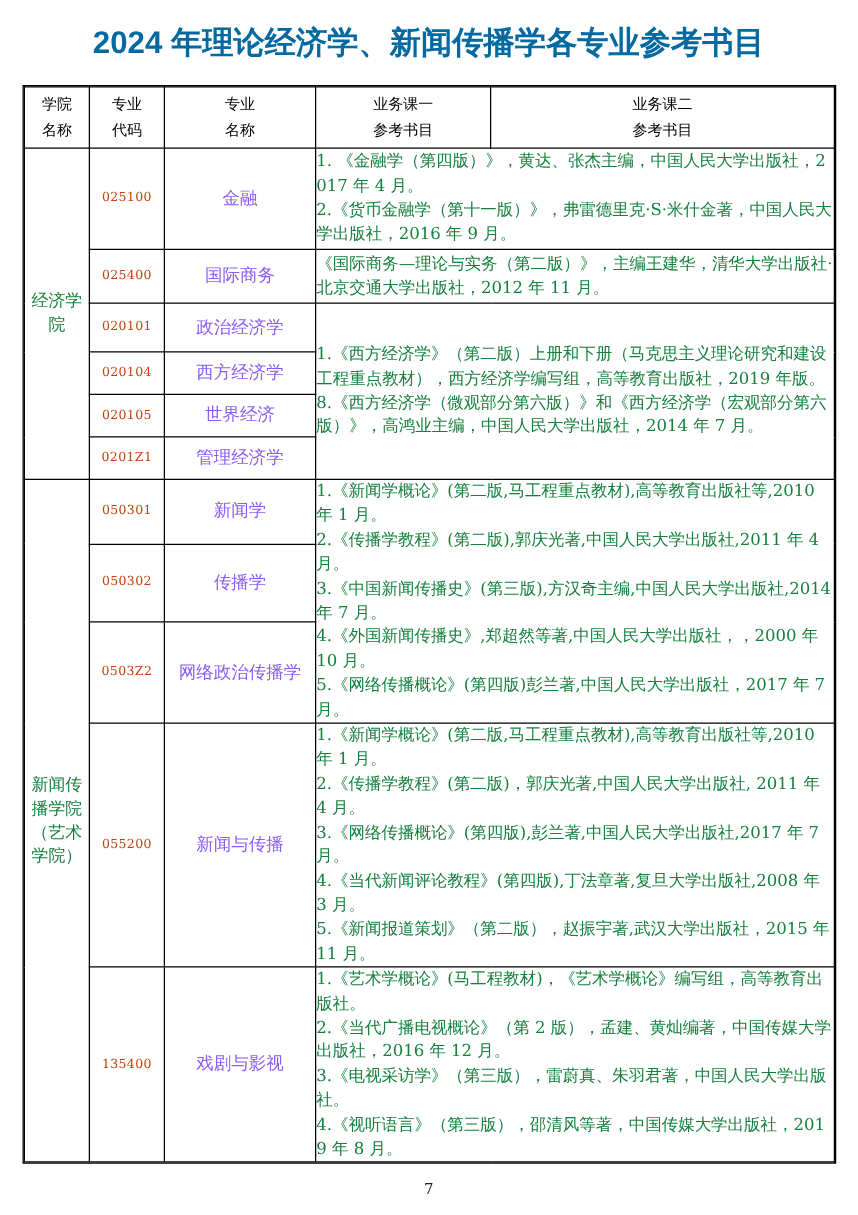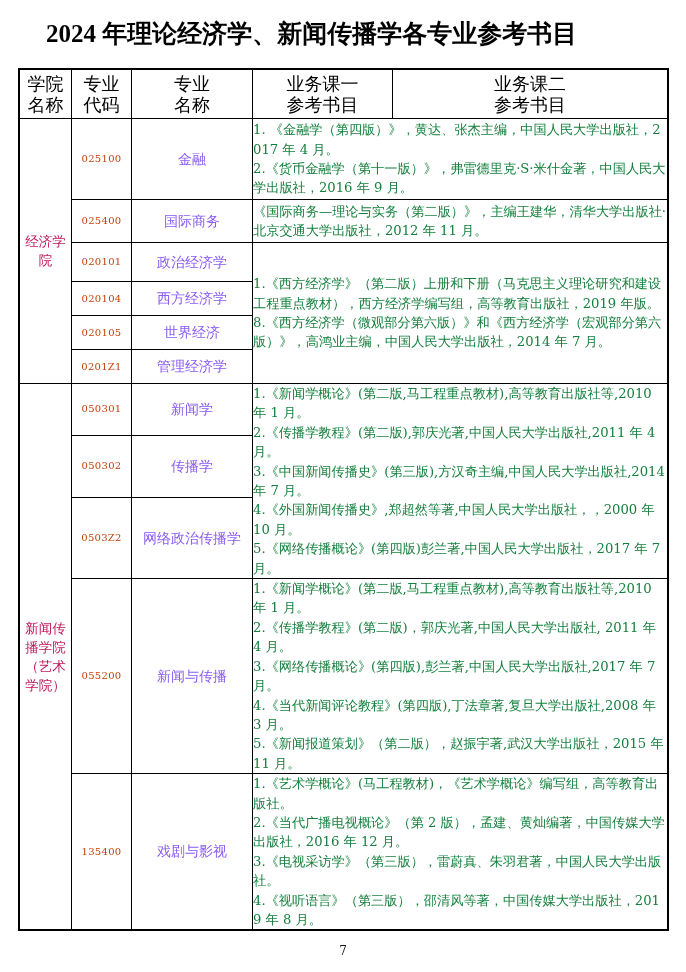--- a/index.html
+++ b/index.html
@@ -21,27 +21,27 @@
     height: 972px;
     box-sizing: border-box;
     padding: 0;
     position: relative;
   }
 
   
   .doc-title {
     margin: 0;
     padding: 16px 46px 0 46px;
-    text-align: left;
-    font-family: Liberation Serif, serif;
+    text-align: center;
+    font-family: Liberation Sans, sans-serif;
     font-weight: bold;
     font-size: 25px;
     line-height: 36px;
     letter-spacing: 0px;
-    color: #000000;
+    color: #0369a1;
   }
 
   
   .table-wrap {
     padding: 0 19px;
     margin-top: 17px;
   }
 
   table.biblio {
     border-collapse: collapse;
@@ -65,37 +65,37 @@
 
   col.c1 { width: 52px; }
   col.c2 { width: 60px; }
   col.c3 { width: 121px; }
   col.c4 { width: 140px; }
   col.c5 { width: 275px; }
 
   
   .hdr td {
     text-align: center;
-    font-size: 18px;
+    font-size: 12px;
     line-height: 21px;
     height: 48px;
     color: #000;
     padding: 2px 2px;
   }
   .hdr .two-line {
     display: block;
   }
 
   
   .col-college {
     text-align: center;
     font-size: 13.5px;
     line-height: 19px;
     padding: 2px 3px;
-    color: #be185d;
+    color: #15803d;
     border-radius: 24px;
   }
   .col-code {
     text-align: center;
     font-size: 10px;
     line-height: 18px;
     padding: 2px 2px;
     color: #c2410c;
     letter-spacing: 0.3px;
   }

